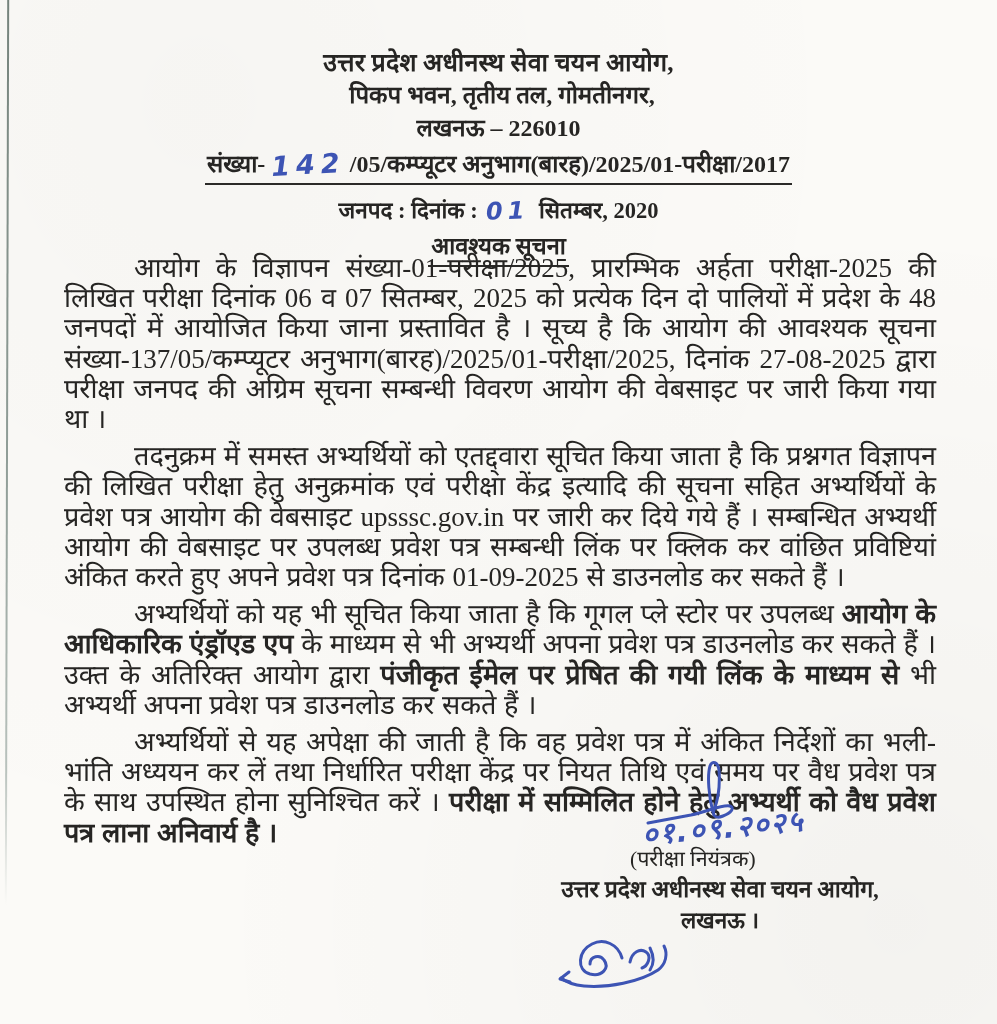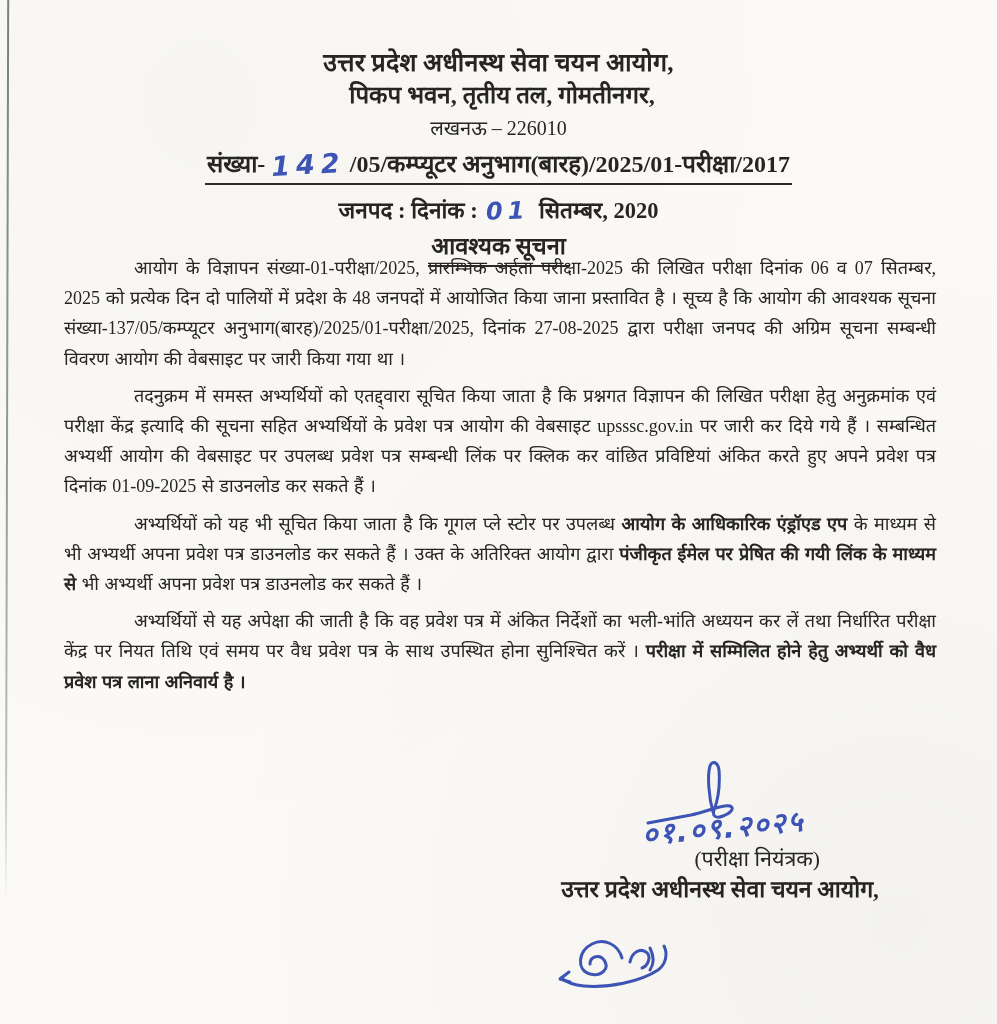--- a/index.html
+++ b/index.html
@@ -28,21 +28,21 @@
     background:linear-gradient(to bottom,#75837c 0%,#93a09a 55%,#b9c2bd 85%,rgba(185,194,189,0));
     transform:rotate(0.15deg);
   }
   
   .header{
     position:absolute;top:46px;left:0;right:0;
     text-align:center;
   }
   .header .org{font-size:25px;font-weight:bold;line-height:33px;letter-spacing:.2px;}
   .header .addr{font-size:24px;font-weight:bold;line-height:33px;padding-left:7px;}
-  .header .city{font-size:20px;font-weight:normal;line-height:32px;text-align:center;}
+  .header .city{font-size:24px;font-weight:bold;line-height:32px;text-align:center;}
   .ref-line{
     margin-top:5px;
     display:inline-block;
     font-size:24px;font-weight:bold;
     border-bottom:2.5px solid #2b2a28;
     padding:0 2px 5px 2px;
     line-height:28px;
   }
   .ink{
     color:var(--ink);
@@ -68,40 +68,40 @@
     display:inline-block;
     font-size:23.5px;font-weight:bold;
     border-bottom:2.5px solid #2b2a28;
     padding:0 3px 4px 3px;
   }
   
   .body-text{
     position:absolute;top:253px;left:64px;width:872px;
   }
   .body-text p{
-    font-size:18px;
+    font-size:27px;
     line-height:30.2px;
     text-align:justify;
     text-indent:70px;
     margin-bottom:7px;
     word-spacing:1px;
   }
   .body-text .b{font-weight:bold;}
   
   .sig-mark{position:absolute;left:645px;top:760px;}
   .sig-date{
     position:absolute;left:642px;top:808px;width:140px;
     font-size:29px;color:var(--ink);
     font-family:"DejaVu Sans",sans-serif;font-style:italic;font-weight:600;
     letter-spacing:2px;
     transform:rotate(-5deg);
   }
   .sig-designation{
     position:absolute;left:630px;top:845px;width:190px;
-    text-align:right;font-size:21.5px;line-height:28px;
+    text-align:left;font-size:21.5px;line-height:28px;
   }
   .sig-org{
     position:absolute;left:545px;top:874px;width:350px;
     text-align:center;font-size:23px;font-weight:bold;line-height:31px;
   }
   .sig-place{
     position:absolute;left:545px;top:906px;width:350px;
     text-align:center;font-size:22.5px;font-weight:bold;line-height:30px;
   }
   .scribble{position:absolute;left:552px;top:928px;}
@@ -137,20 +137,21 @@
   </div>
 
   <div class="sig-mark">
     <svg width="130" height="72" viewBox="0 0 130 72">
       <path class="pen" d="M68 52 C64 38 62 16 65 6 C67 0 73 2 74 10 C75 24 73 40 69 50 C67 56 71 59 78 56 C86 53 90 48 85 46 C78 44 64 51 46 55 C30 58 14 61 3 63"></path>
     </svg>
   </div>
   <div class="sig-date">०१.०९.२०२५</div>
   <div class="sig-designation">(परीक्षा नियंत्रक)</div>
   <div class="sig-org">उत्तर प्रदेश अधीनस्थ सेवा चयन आयोग,</div>
+  <div class="sig-place">लखनऊ ।</div>
 
   <div class="scribble">
     <svg width="160" height="80" viewBox="0 0 160 80">
       <path class="pen" d="M70 30 C66 16 52 10 40 16 C26 23 24 42 38 46 C50 49 58 40 52 32 C48 26 38 28 38 36"></path>
       <path class="pen" d="M78 34 C80 24 88 20 94 24 C100 28 96 38 90 40 M98 20 C102 28 102 36 98 42"></path>
       <path class="pen" d="M112 18 C116 26 114 36 106 42 C88 54 56 60 32 58 C22 57 14 54 9 50"></path>
       <path class="pen" d="M17 44 L8 51 L18 54"></path>
     </svg>
   </div>
 </div>

